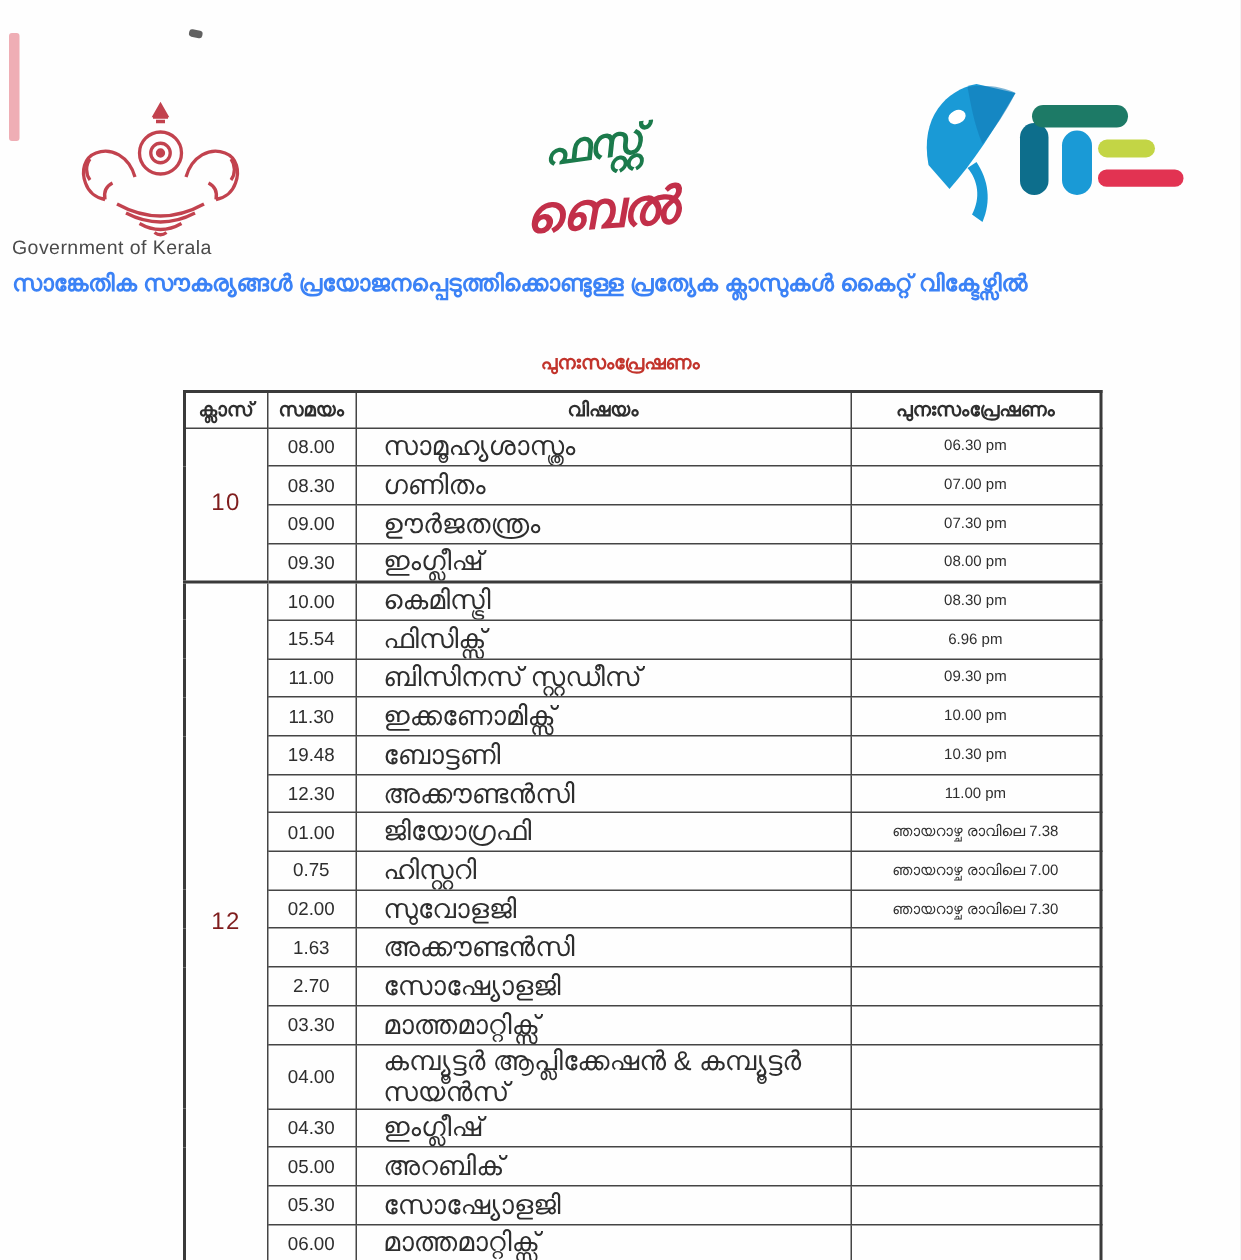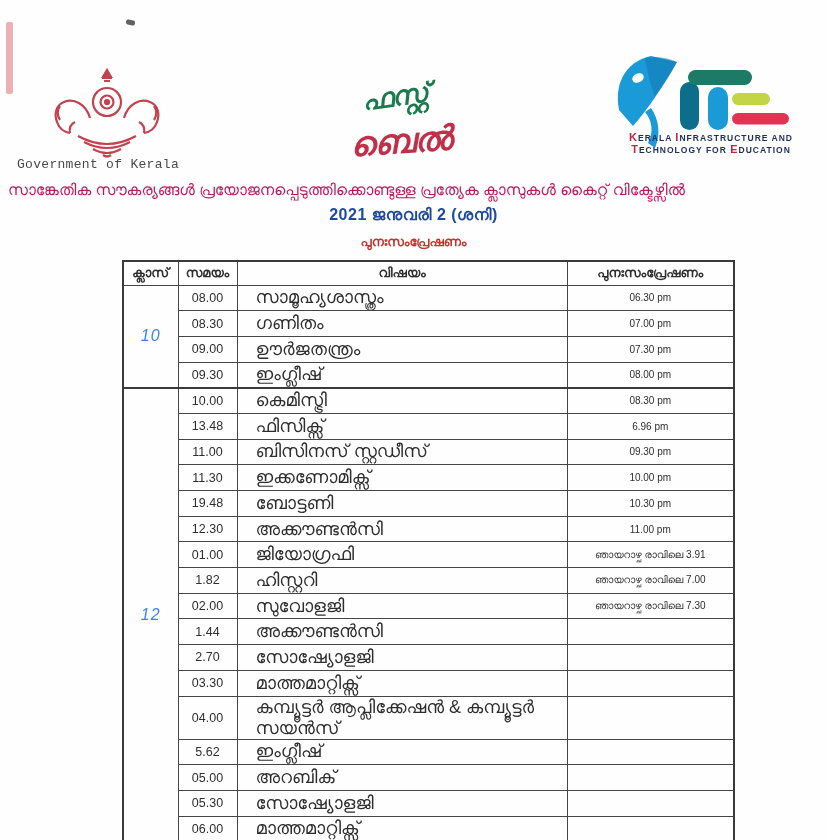--- a/index.html
+++ b/index.html
@@ -14,41 +14,41 @@
     background:#fefefe;
     overflow:hidden;
     font-family:"Liberation Sans", sans-serif;
     color:var(--ink);
   }
   
   .edge-strip{position:absolute;left:6px;top:22px;width:7px;height:72px;background:rgba(226,108,120,.55);border-radius:2px;}
   .top-smudge{position:absolute;left:126px;top:20px;width:9px;height:5px;background:#3a3a3a;border-radius:2px;transform:rotate(12deg);opacity:.8;}
   
   .emblem{position:absolute;left:48px;top:66px;width:118px;height:96px;}
-  .govt-label{position:absolute;left:8px;top:157px;width:180px;text-align:center;font-size:13px;color:#4a4a4a;letter-spacing:.3px;font-family:Liberation Mono, monospace;}
+  .govt-label{position:absolute;left:8px;top:157px;width:180px;text-align:left;font-size:13px;color:#4a4a4a;letter-spacing:.3px;}
   .firstbell{position:absolute;left:340px;top:70px;width:180px;height:110px;}
   .fb-line1{position:absolute;left:22px;top:12px;font-size:27px;font-weight:800;color:var(--fb_green);transform:rotate(-8deg);letter-spacing:-1px;font-style:italic;}
   .fb-line2{position:absolute;left:10px;top:52px;font-size:34px;font-weight:800;color:var(--fb_red);transform:rotate(-4deg);letter-spacing:-1px;font-style:italic;}
   .kite{position:absolute;left:605px;top:52px;width:212px;height:112px;}
   .kite svg{position:absolute;left:0;top:0;}
   .kite-caption{position:absolute;left:0;top:80px;width:212px;text-align:center;line-height:10.5px;color:var(--kite_navy);font-weight:bold;font-size:8.5px;letter-spacing:1px;white-space:nowrap;}
   .kite-caption .init{color:var(--kite_red);font-size:11px;}
   
-  .doc-title{position:absolute;left:0;top:181px;width:693px;text-align:center;font-size:15.5px;font-weight:normal;color:#be185d;}
+  .doc-title{position:absolute;left:0;top:181px;width:693px;text-align:center;font-size:15.5px;font-weight:bold;color:#3b82f6;}
   .doc-date{position:absolute;left:0;top:206px;width:827px;text-align:center;font-size:16px;font-weight:bold;color:var(--date_blue);letter-spacing:.5px;}
   .doc-retelecast{position:absolute;left:0;top:234px;width:827px;text-align:center;font-size:13px;font-weight:bold;color:var(--label_red);}
   
   .tt-wrap{position:absolute;left:122px;top:260px;width:502px;}
   table.tt{border-collapse:collapse;width:611px;table-layout:fixed;}
   .tt td,.tt th{border:1px solid var(--border);padding:0 4px;overflow:hidden;}
   table.tt{border:2px solid #3a3a3a;}
   .tt thead tr{height:24px;}
   .tt tbody tr{height:25.7px;}
   .tt th{font-size:13px;font-weight:bold;text-align:center;}
-  .class-cell{text-align:center;font-size:16px;letter-spacing:1px;color:#3b82f6;font-style:italic;}
+  .class-cell{text-align:center;font-size:16px;letter-spacing:1px;color:#7f1d1d;}
   .time-cell{text-align:center;font-size:12.5px;}
   .subject-cell{text-align:left;padding-left:18px !important;font-size:18px;}
   .retelecast-cell{text-align:center;font-size:10px;white-space:nowrap;}
   tr.group-start td{border-top:2px solid #3a3a3a;}
 </style>
 </head>
 <body>
 
 <div class="page">
 
@@ -96,28 +96,23 @@
       <path d="M46 56 C54 68 56 82 50 96 L43 91 C49 80 47 68 40 60 Z" fill="#1a9ad6"></path>
 
       <rect x="75" y="30" width="19" height="48" rx="9.5" fill="#0d6e8c"></rect>
 
       <rect x="103" y="35" width="20" height="43" rx="10" fill="#1a9ad6"></rect>
 
       <rect x="83" y="18" width="64" height="15" rx="7.5" fill="#1d7a66"></rect>
       <rect x="127" y="41" width="38" height="12" rx="6" fill="#c3d545"></rect>
       <rect x="127" y="61" width="57" height="11.5" rx="5.7" fill="#e23352"></rect>
     </svg>
-    <div class="kite-caption">
-      <span><span class="init">K</span><span>ERALA </span><span class="init">I</span><span>NFRASTRUCTURE </span><span>AND</span></span><br>
-      <span><span class="init">T</span><span>ECHNOLOGY </span><span>FOR </span><span class="init">E</span><span>DUCATION</span></span>
-    </div>
   </div>
 
   <div class="doc-title">സാങ്കേതിക സൗകര്യങ്ങൾ പ്രയോജനപ്പെടുത്തിക്കൊണ്ടുള്ള പ്രത്യേക ക്ലാസുകൾ കൈറ്റ് വിക്ടേഴ്സിൽ</div>
-  <div class="doc-date">2021 ജനുവരി 2  (ശനി)</div>
   <div class="doc-retelecast">പുനഃസംപ്രേഷണം</div>
 
   <div class="tt-wrap">
     <table class="tt">
       <colgroup>
         <col style="width:55px">
           <col style="width:59px">
           <col style="width:330px">
           <col style="width:167px">
       </colgroup>
@@ -151,21 +146,21 @@
             <td class="subject-cell">ഇംഗ്ലീഷ്</td>
             <td class="retelecast-cell">08.00 pm</td>
           </tr>
           <tr class="group-start">
             <td rowspan="17" class="class-cell">12</td>
             <td class="time-cell">10.00</td>
             <td class="subject-cell">കെമിസ്ട്രി</td>
             <td class="retelecast-cell">08.30 pm</td>
           </tr>
           <tr>
-            <td class="time-cell">13.48</td>
+            <td class="time-cell">15.54</td>
             <td class="subject-cell">ഫിസിക്സ്</td>
             <td class="retelecast-cell">6.96 pm</td>
           </tr>
           <tr>
             <td class="time-cell">11.00</td>
             <td class="subject-cell">ബിസിനസ് സ്റ്റഡീസ്</td>
             <td class="retelecast-cell">09.30 pm</td>
           </tr>
           <tr>
             <td class="time-cell">11.30</td>
@@ -178,54 +173,54 @@
             <td class="retelecast-cell">10.30 pm</td>
           </tr>
           <tr>
             <td class="time-cell">12.30</td>
             <td class="subject-cell">അക്കൗണ്ടൻസി</td>
             <td class="retelecast-cell">11.00 pm</td>
           </tr>
           <tr>
             <td class="time-cell">01.00</td>
             <td class="subject-cell">ജിയോഗ്രഫി</td>
-            <td class="retelecast-cell">ഞായറാഴ്ച രാവിലെ 3.91</td>
-          </tr>
-          <tr>
-            <td class="time-cell">1.82</td>
+            <td class="retelecast-cell">ഞായറാഴ്ച രാവിലെ 7.38</td>
+          </tr>
+          <tr>
+            <td class="time-cell">0.75</td>
             <td class="subject-cell">ഹിസ്റ്ററി</td>
             <td class="retelecast-cell">ഞായറാഴ്ച രാവിലെ 7.00</td>
           </tr>
           <tr>
             <td class="time-cell">02.00</td>
             <td class="subject-cell">സുവോളജി</td>
             <td class="retelecast-cell">ഞായറാഴ്ച രാവിലെ 7.30</td>
           </tr>
           <tr>
-            <td class="time-cell">1.44</td>
+            <td class="time-cell">1.63</td>
             <td class="subject-cell">അക്കൗണ്ടൻസി</td>
             <td class="retelecast-cell"></td>
           </tr>
           <tr>
             <td class="time-cell">2.70</td>
             <td class="subject-cell">സോഷ്യോളജി</td>
             <td class="retelecast-cell"></td>
           </tr>
           <tr>
             <td class="time-cell">03.30</td>
             <td class="subject-cell">മാത്തമാറ്റിക്സ്</td>
             <td class="retelecast-cell"></td>
           </tr>
           <tr>
             <td class="time-cell">04.00</td>
             <td class="subject-cell">കമ്പ്യൂട്ടർ ആപ്ലിക്കേഷൻ &amp; കമ്പ്യൂട്ടർ സയൻസ്</td>
             <td class="retelecast-cell"></td>
           </tr>
           <tr>
-            <td class="time-cell">5.62</td>
+            <td class="time-cell">04.30</td>
             <td class="subject-cell">ഇംഗ്ലീഷ്</td>
             <td class="retelecast-cell"></td>
           </tr>
           <tr>
             <td class="time-cell">05.00</td>
             <td class="subject-cell">അറബിക്</td>
             <td class="retelecast-cell"></td>
           </tr>
           <tr>
             <td class="time-cell">05.30</td>

